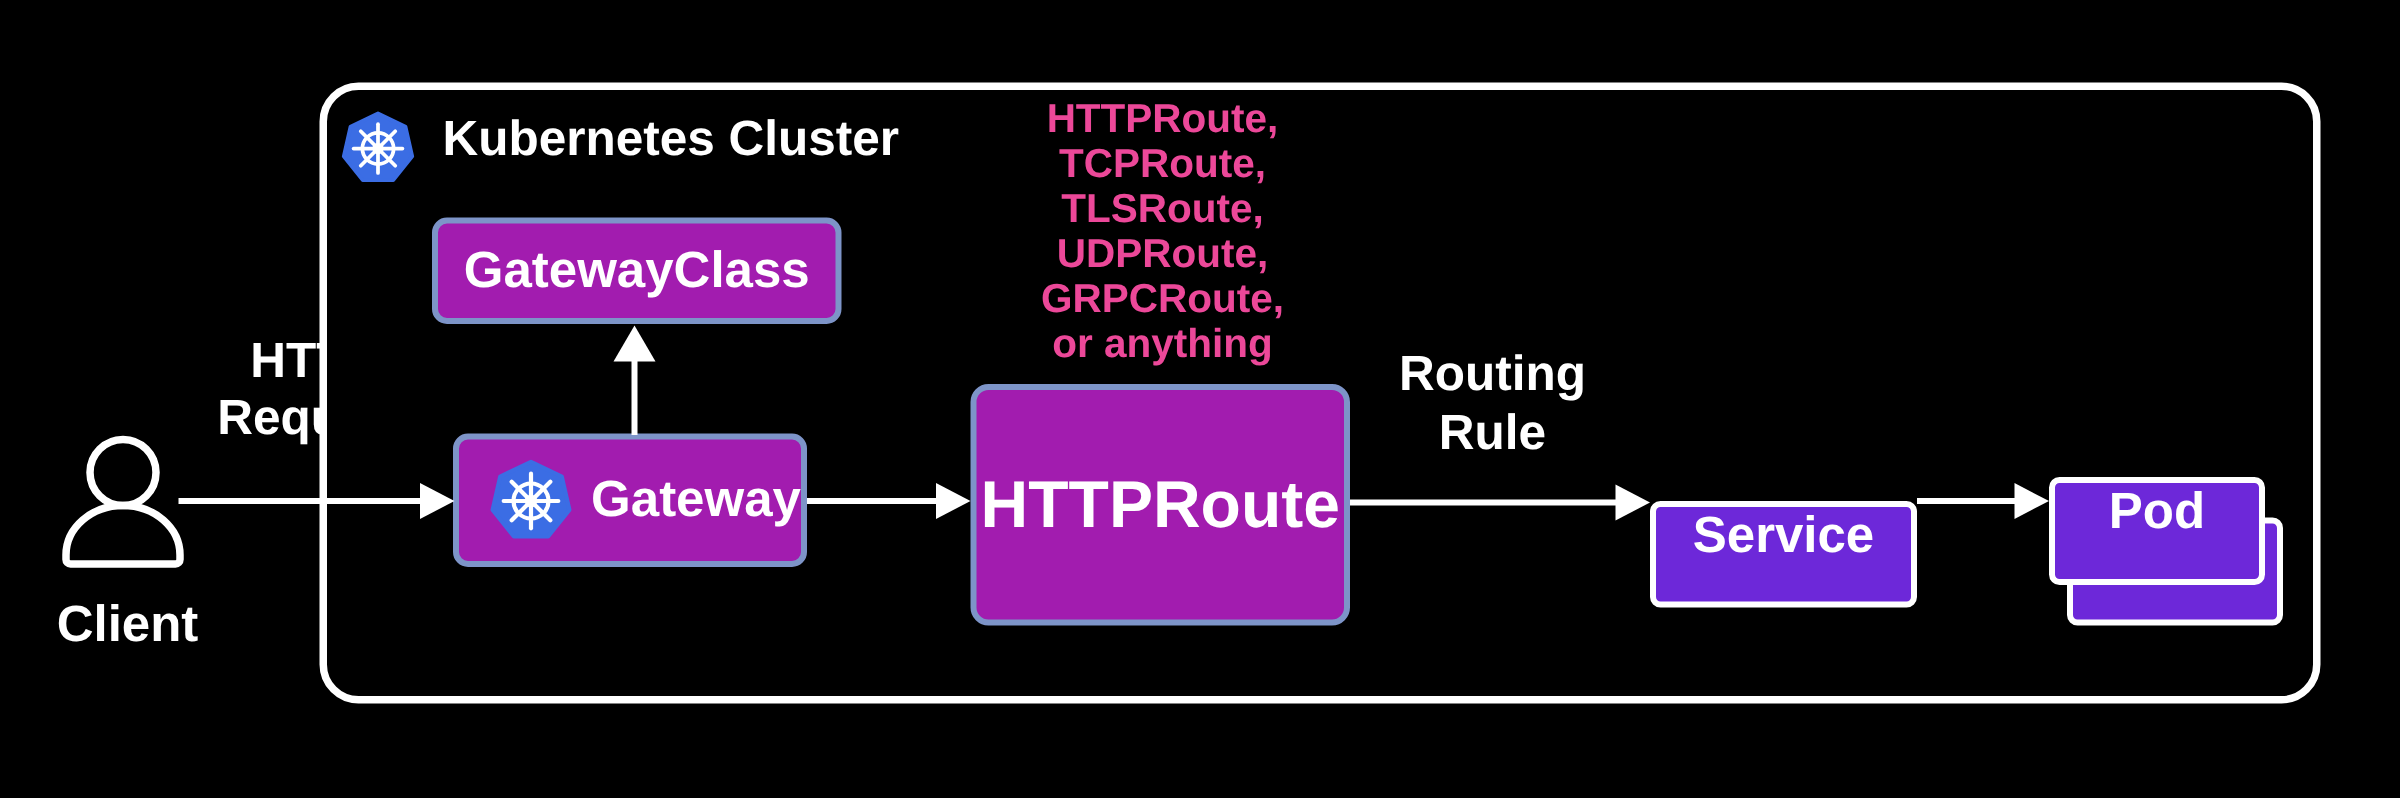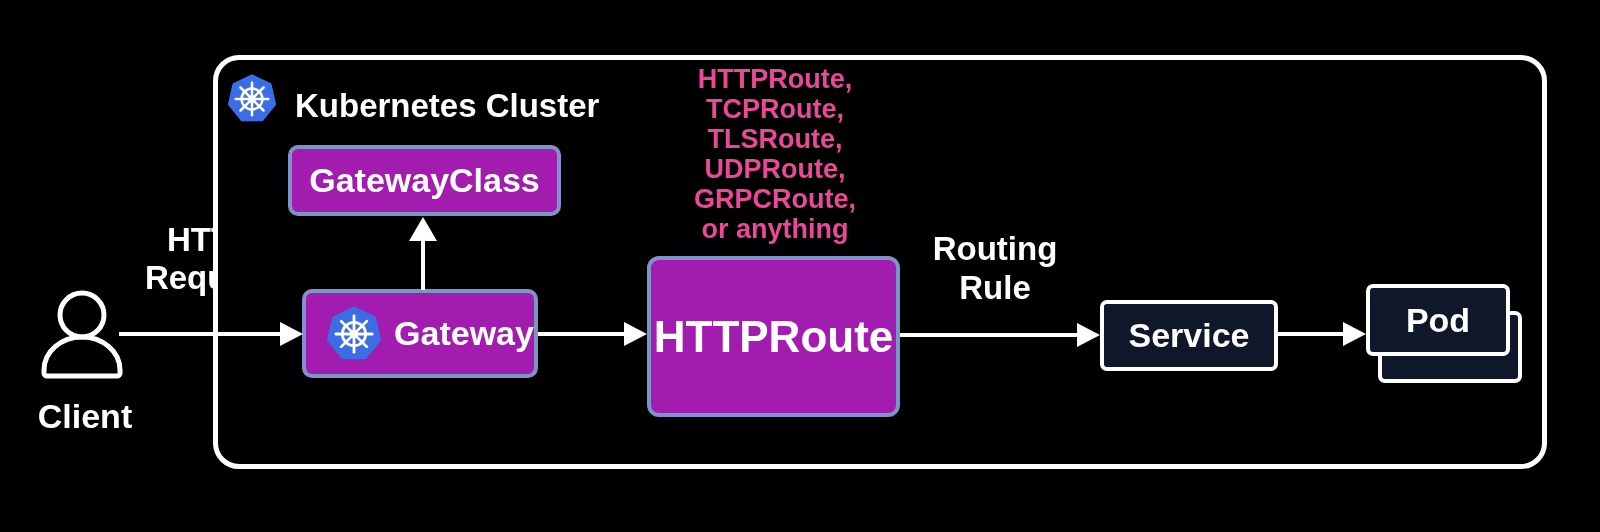--- a/index.html
+++ b/index.html
@@ -10,36 +10,36 @@
   .abs{position:absolute;}
   .label{color:#ffffff;font-weight:700;}
   .center{text-align:center;}
   .preline{white-space:pre-line;}
 
   
   #cluster-box{
     left:213px;top:55px;width:1334px;height:414px;
     border:5px solid #ffffff;border-radius:26px;box-sizing:border-box;background:#000;
   }
-  #cluster-header{left:227px;top:73px;display:flex;align-items:flex-end;gap:18px;}
+  #cluster-header{left:227px;top:73px;display:flex;align-items:flex-start;gap:18px;}
   #cluster-title{font-size:33px;}
 
   
   .k8s-res{
     border:4px solid #7d94c8;border-radius:10px;box-sizing:border-box;background:#a21caf;
     display:flex;align-items:center;justify-content:center;color:#fff;font-weight:700;
   }
   #gatewayclass-box{left:288px;top:145px;width:273px;height:71px;font-size:34px;}
   #gateway-box{left:302px;top:289px;width:236px;height:89px;font-size:34px;gap:12px;padding-left:20px;}
   #httproute-box{left:647px;top:256px;width:253px;height:161px;font-size:44px;border-radius:12px;}
 
   
   .plain-res{
-    border:4px solid #ffffff;border-radius:7px;box-sizing:border-box;background:#0f172a;
-    display:flex;align-items:center;justify-content:center;color:#fff;font-weight:700;font-size:34px;
+    border:4px solid #ffffff;border-radius:7px;box-sizing:border-box;background:#6d28d9;
+    display:flex;align-items:flex-start;justify-content:center;color:#fff;font-weight:700;font-size:34px;margin-top:34px;
   }
   #service-box{left:1100px;top:300px;width:178px;height:71px;}
   #pod-box-back{left:1378px;top:311px;width:144px;height:72px;}
   #pod-box-front{left:1366px;top:284px;width:144px;height:72px;}
 
   
   #route-kinds{left:625px;top:64px;width:300px;font-size:27px;line-height:30px;color:#ec4899;font-weight:700;}
   #http-request-label{left:125px;top:221px;width:170px;font-size:33px;line-height:38px;}
   #routing-rule-label{left:905px;top:229px;width:180px;font-size:33px;line-height:39px;}
   #client-label{left:28px;top:397px;width:114px;font-size:34px;}

